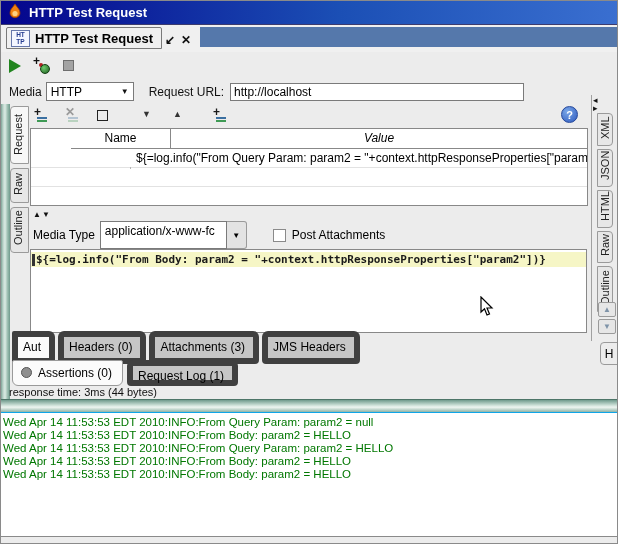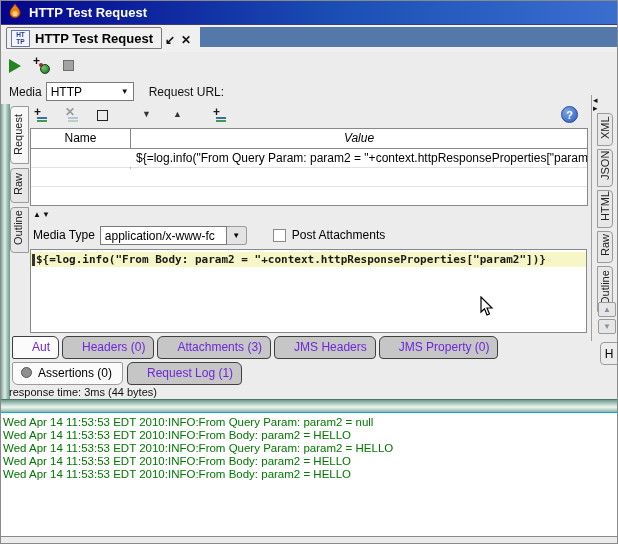--- a/index.html
+++ b/index.html
@@ -88,35 +88,35 @@
   .pico .bars.dim { border-top-color:#b4c4d2; border-bottom-color:#b9d2bf; }
   .pico .sq { position:absolute; left:1px; top:2px; width:11px; height:11px; border:1.5px solid #222; background:transparent; }
   .pico .ar { position:absolute; left:3px; top:1px; font-size:9px; color:#333; }
   #help-btn { position:absolute; right:12px; top:2px; width:17px; height:17px; border-radius:50%;
     background: radial-gradient(circle at 35% 30%, #7aa7e8, #2f5bbf); color:#fff;
     font-weight:bold; font-size:11px; display:flex; align-items:center; justify-content:center;
     border:1px solid #24479a; }
 
   #ptable { position:absolute; left:1px; top:24px; width:558px; height:78px;
     background:#fff; border:1px solid #888; }
-  .t-header { display:flex; height:20px; border-bottom:1px solid #888; font-size:12px; }
+  .t-header { display:flex; height:20px; border-bottom:1px solid #888; font-size:12px;margin-left:40px; }
   .t-header .c-name { width:100px; text-align:center; line-height:19px; border-right:1px solid #888; }
   .t-header .c-value { flex:1; text-align:center; line-height:19px;font-style:italic; }
   .t-row { display:flex; height:19px; font-size:12px; border-bottom:1px solid #e2e2e2; }
   .t-row .c-name { width:100px; padding:2px 0 0 4px; border-right:1px solid #b5b5b5;
     white-space:nowrap; overflow:hidden;margin-top:18px; }
   .t-row .c-value { flex:1; padding:2px 0 0 5px; white-space:nowrap; overflow:hidden; }
 
   #sortrow { position:absolute; left:1px; top:104px; width:558px; height:13px;
     display:flex; gap:1px; padding-left:3px; font-size:8px; color:#111; align-items:center; }
 
   #mediarow { position:absolute; left:1px; top:117px; width:558px; height:28px;
     display:flex; align-items:center; font-size:12px; }
   #mediarow .m-label { margin:0 5px 0 3px; }
-  .combo { display:flex; height:19px;border-radius:9px; }
+  .combo { display:flex; height:28px;border-radius:9px; }
   .combo .val { width:127px; border:1px solid #7a7a7a; background:#fff; padding:2px 2px 0 4px;
     white-space:nowrap; overflow:hidden; }
   .combo .btn { width:20px; border:1px solid #9a9a9a; border-left:none; background:#e3e3e3;
     display:flex; align-items:center; justify-content:center; font-size:8px; border-radius:0 3px 3px 0; }
   .checkbox { width:13px; height:13px; background:#fff; border:1px solid #8a8a8a; margin:0 6px 0 26px; }
 
   #body-editor { position:absolute; left:1px; top:145px; width:557px; height:84px;
     background:#fff; border:1px solid #888; padding-top:2px; }
   #body-line { height:15px; background:#f6f6c6; display:flex; align-items:center;
     font-family:"DejaVu Sans Mono", monospace; font-size:11px; font-weight:bold; color:#1a1a1a;
@@ -134,25 +134,25 @@
     border:1px solid #9a9a9a; border-radius:2px; display:flex; align-items:center;
     justify-content:center; font-size:8px; color:#7e93a8; }
   #scroll-up { top:207px; } #scroll-down { top:224px; }
   #h-tab { position:absolute; left:600px; top:342px; width:18px; height:23px;
     border:1px solid #9a9a9a; border-radius:4px 0 0 4px; background:#ececec;
     display:flex; align-items:center; justify-content:center; font-size:12px; }
 
   
   #row-tabs1 { position:absolute; left:12px; top:334px; width:578px; height:26px;
     display:flex; align-items:center; gap:3px; }
-  .btab { background:#c6c6c6; border:1px solid #404040; border-radius:6px 6px 4px 4px;
-    padding:3px 8px 4px 19px; font-size:12px; color:#6d28d9; white-space:nowrap; }
+  .btab { background:#c6c6c6; border:6px solid #404040; border-radius:6px 6px 4px 4px;
+    padding:3px 8px 4px 5px; font-size:12px; color:#000000; white-space:nowrap; }
   .btab.active { background:#fbfbfb; border-radius:2px 6px 4px 2px; }
   #row-tabs2 { position:absolute; left:12px; top:360px; width:578px; height:26px;
-    display:flex; align-items:center; gap:4px; }
+    display:flex; gap:4px; }
   .assert-tab { background:#fbfbfb; border:1px solid #9a9a9a; border-radius:2px 2px 6px 6px;
     display:flex; align-items:center; gap:6px; padding:3px 10px 4px 8px; font-size:12px; }
   .assert-circle { width:11px; height:11px; border-radius:50%; background:#8f8f8f; border:1px solid #555; }
 
   
   #status-row { position:absolute; left:4px; top:386px; width:600px; height:13px;
     font-size:11px; color:#111; padding-left:5px; }
   #log-panel { position:absolute; left:0; top:412px; width:618px; height:125px;
     background:#fff; border-top:1px solid #0ea5e9; border-bottom:1px solid #8a8a8a;
     padding:3px 0 0 3px; }
@@ -198,20 +198,21 @@
   <span class="stop-sq"></span>
 </div>
 
 <div id="methodrow">
   <span class="lbl">Media</span>
   <div class="select-box">
     <span>HTTP</span>
     <span class="arrow">▼</span>
   </div>
   <span class="lbl url-label">Request URL:</span>
+  <input class="url-input" readonly="" value="http://localhost" style="">
 </div>
 
 <div id="green-left"></div>
 
 <div id="left-vtabs">
   <span class="vtab active" style="height:58px">Request</span>
   <span class="vtab" style="height:35px">Raw</span>
   <span class="vtab" style="height:46px">Outline</span>
 </div>
 
@@ -293,21 +294,20 @@
   <span class="scroll-btn" id="scroll-up">▲</span>
   <span class="scroll-btn" id="scroll-down">▼</span>
 </div>
 <div id="h-tab">H</div>
 
 <div id="row-tabs1">
   <span class="btab active">Aut</span>
   <span class="btab">Headers (0)</span>
   <span class="btab">Attachments (3)</span>
   <span class="btab">JMS Headers</span>
-  <span class="btab">JMS Property (0)</span>
 </div>
 <div id="row-tabs2">
   <span class="assert-tab">
     <span class="assert-circle"></span>
     <span>Assertions (0)</span>
   </span>
   <span class="btab">Request Log (1)</span>
 </div>
 
 <div id="status-row">response time: 3ms (44 bytes)</div>

